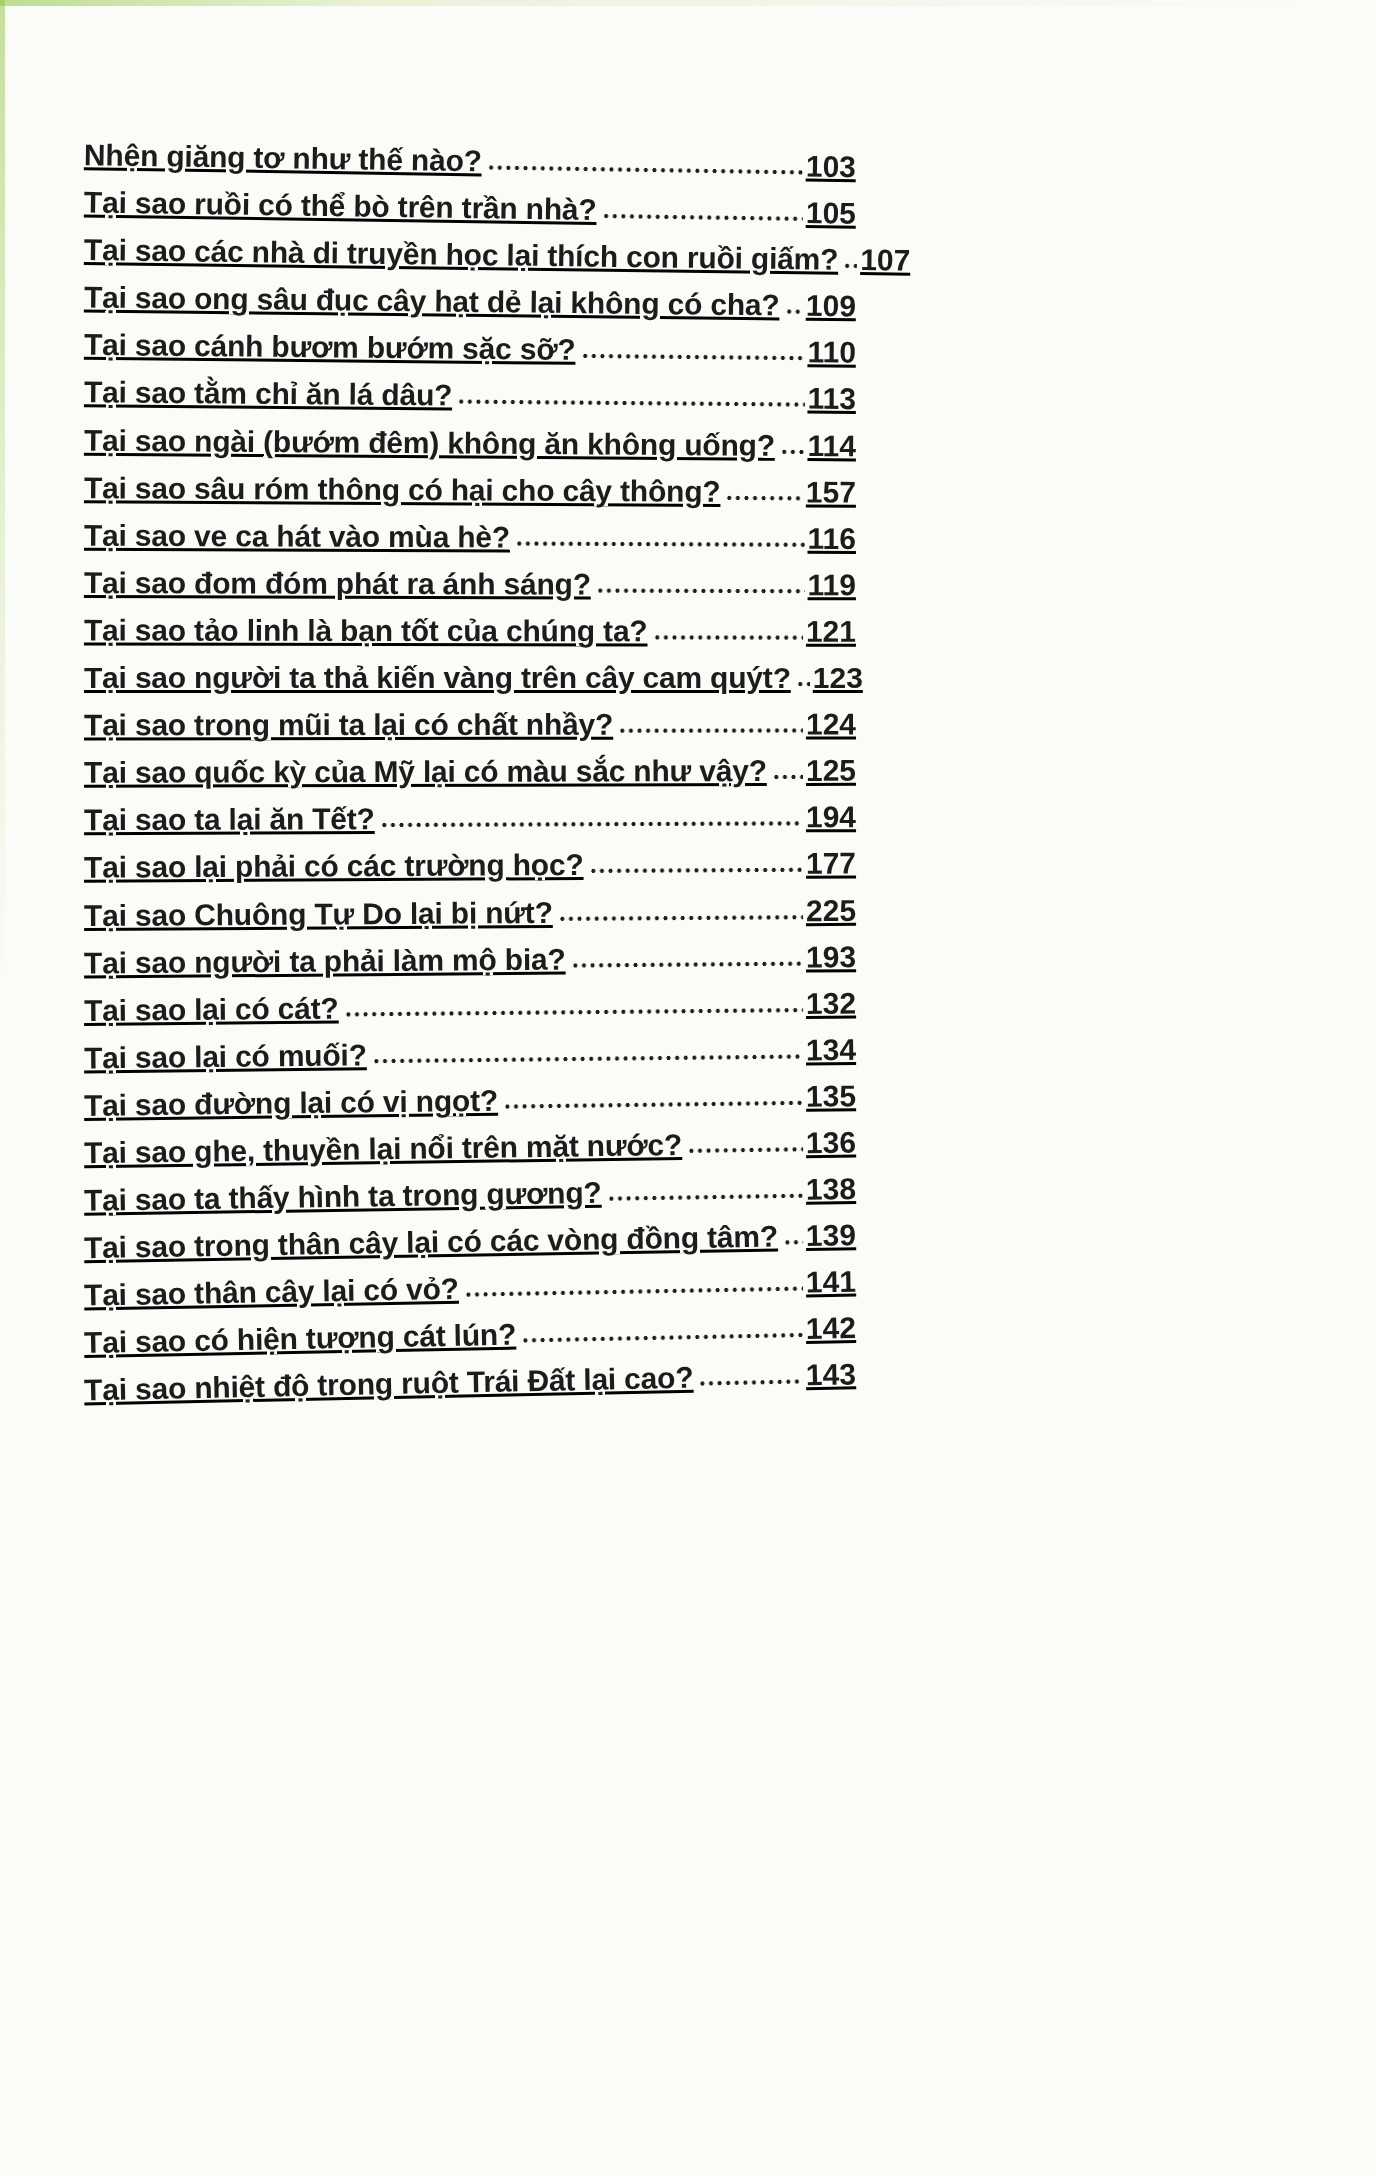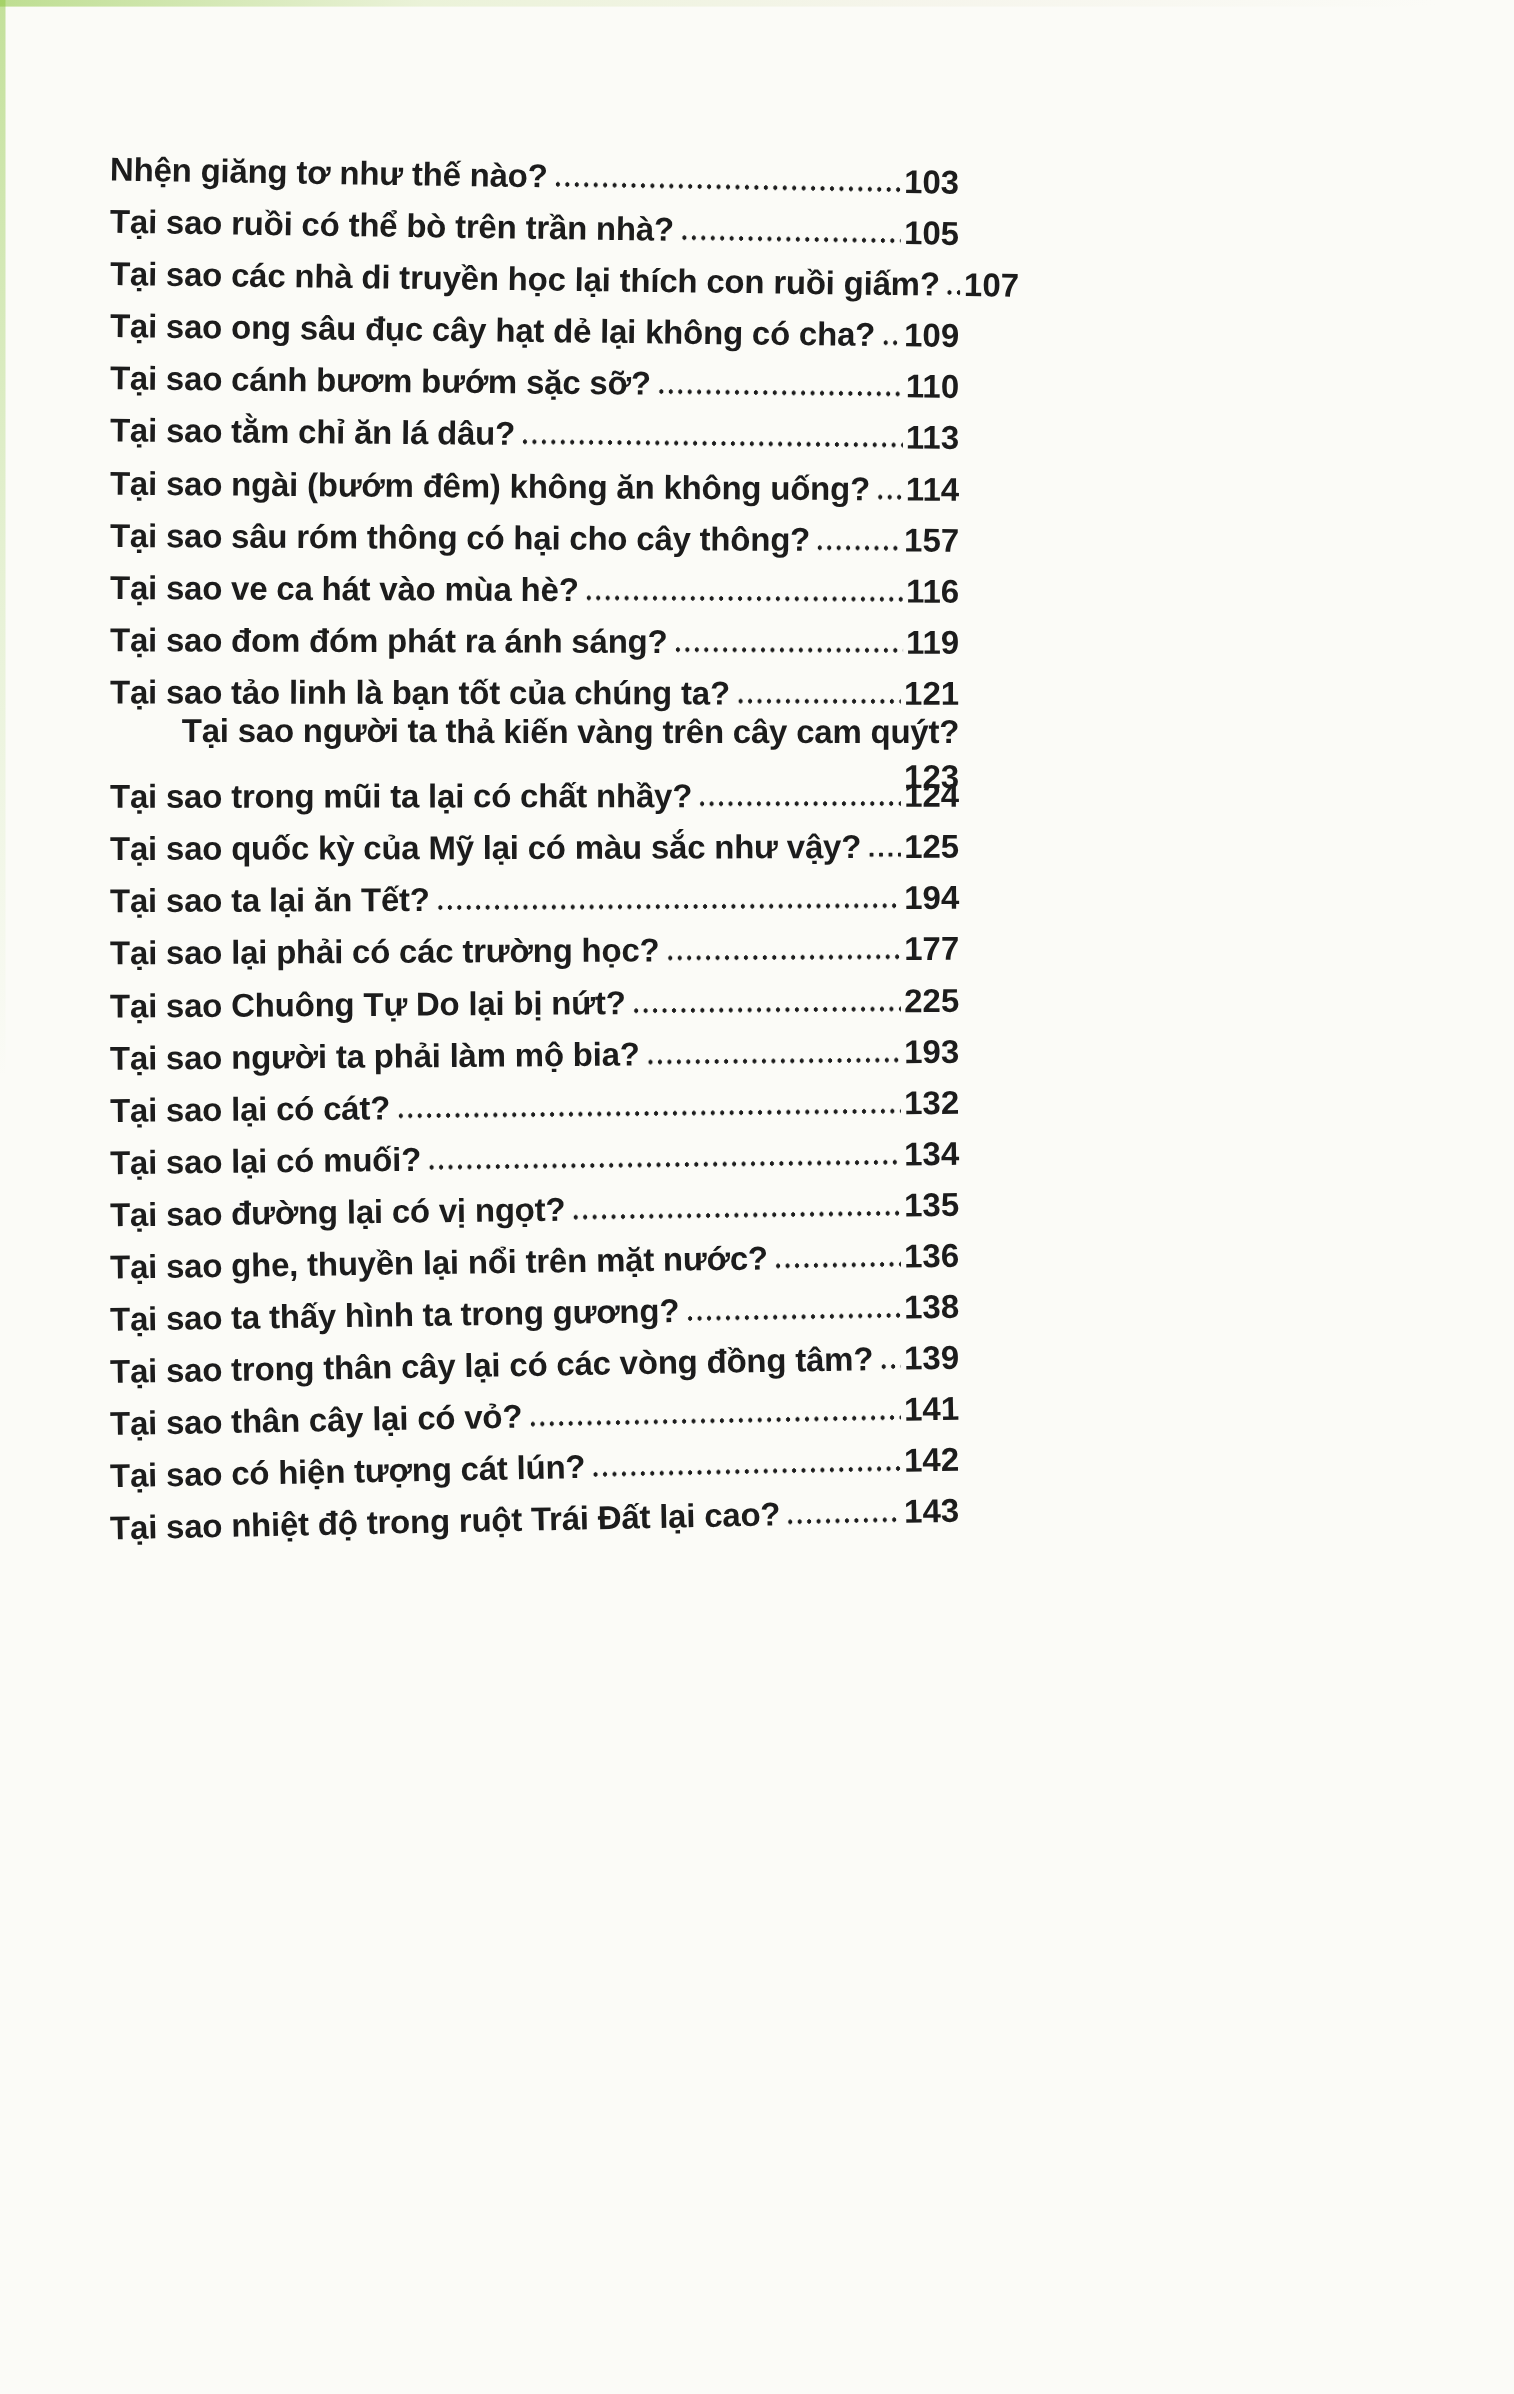--- a/index.html
+++ b/index.html
@@ -24,23 +24,24 @@
     pointer-events:none;
   }
   .scan-edge-left{
     position:absolute;top:0;left:0;width:5px;height:980px;
     background:linear-gradient(to bottom,
       rgba(140,198,63,.5), rgba(140,198,63,.18) 55%, rgba(140,198,63,0));
     pointer-events:none;
   }
   .toc{
     position:absolute;
-    left:100px;
+    left:84px;
     top:130px;
     width:772px;
+    text-decoration:underline;
   }
   .toc-row{
     display:flex;
     align-items:flex-end;
     height:47.1px;
     color:var(--ink);
     font-weight:700;
     font-size:30px;
     line-height:1.18;
     transform-origin:40% 60%;
@@ -121,21 +122,21 @@
     <div class="toc-row" style="transform: rotate(0.17deg);">
     <span class="toc-title">Tại sao đom đóm phát ra ánh sáng?</span>
     <span class="toc-leader"></span>
     <span class="toc-page">119</span>
   </div>
     <div class="toc-row" style="transform: rotate(0.09deg);">
     <span class="toc-title">Tại sao tảo linh là bạn tốt của chúng ta?</span>
     <span class="toc-leader"></span>
     <span class="toc-page">121</span>
   </div>
-    <div class="toc-row" style="transform: rotate(0.01deg); flex-direction: column;">
+    <div class="toc-row" style="transform: rotate(0.01deg);">
     <span class="toc-title">Tại sao người ta thả kiến vàng trên cây cam quýt?</span>
     <span class="toc-leader"></span>
     <span class="toc-page">123</span>
   </div>
     <div class="toc-row" style="transform: rotate(-0.07deg);">
     <span class="toc-title">Tại sao trong mũi ta lại có chất nhầy?</span>
     <span class="toc-leader"></span>
     <span class="toc-page">124</span>
   </div>
     <div class="toc-row" style="transform: rotate(-0.15deg);">

